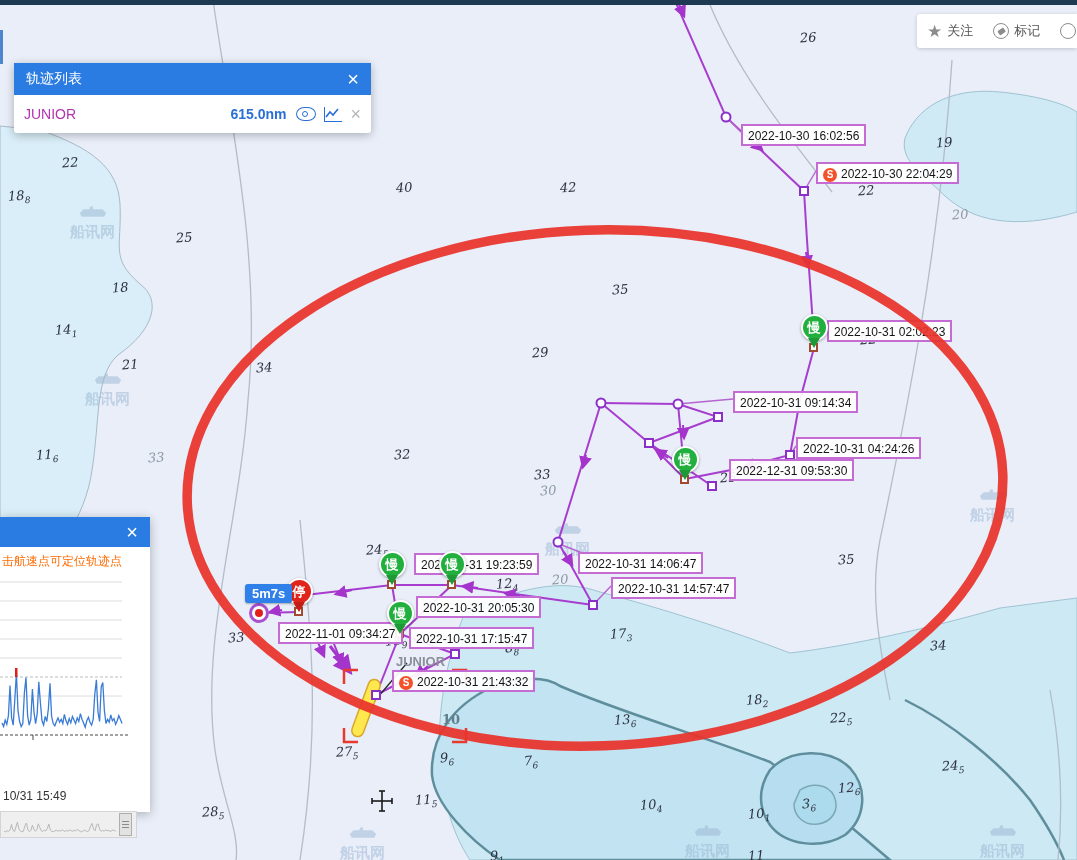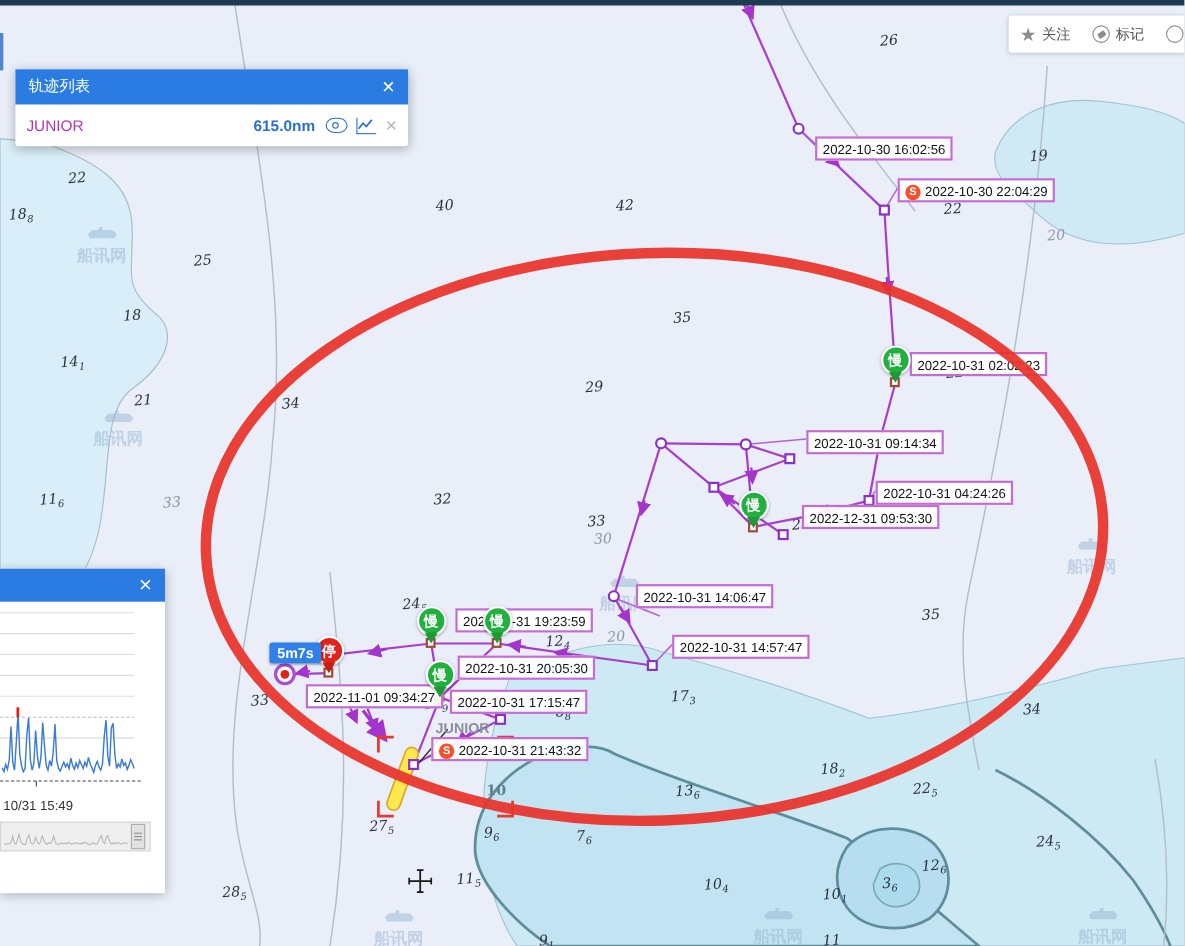--- a/index.html
+++ b/index.html
@@ -54,21 +54,21 @@
   .eye-ic{position:relative;width:18px;height:12px;border:1.6px solid #2a6fd6;border-radius:50%/60%;margin-right:8px;}
   .eye-ic::after{content:"";position:absolute;left:5px;top:2.5px;width:4px;height:4px;border-radius:50%;border:1.6px solid #2a6fd6;}
   .trend-ic{position:relative;width:17px;height:14px;border-left:1.6px solid #2a6fd6;border-bottom:1.6px solid #2a6fd6;margin-right:8px;}
   .gray-x{color:#b5b5b5;font:18px/18px "Liberation Sans",sans-serif;}
 
   
   #speed-panel{left:0;top:517px;width:150px;height:295px;border-radius:0;}
   #speed-panel .panel-header{height:30px;justify-content:flex-end;}
   #speed-tip{color:#ff6a00;font:12px "Liberation Sans",sans-serif;padding:6px 2px 2px 2px;white-space:nowrap;overflow:hidden;}
   #speed-chart{position:relative;width:150px;height:176px;}
-  #speed-time{color:#333;font:12px "Liberation Sans",sans-serif;padding:2px 0 0 3px;}
+  #speed-time{color:#333;font:12px "Liberation Sans",sans-serif;padding:2px 0 0 3px;margin-top:39px;}
   #speed-scroll{position:relative;margin-top:8px;margin-left:0;width:137px;height:27px;background:#efefef;border:1px solid #d4d4d4;box-sizing:border-box;}
   #scroll-handle{position:absolute;right:4px;top:1px;width:13px;height:23px;background:#e2e2e2;border:1px solid #aeaeae;box-sizing:border-box;cursor:pointer;}
   #scroll-handle::after{content:"";position:absolute;left:2px;top:7px;width:7px;height:1px;background:#8a8a8a;box-shadow:0 3px 0 #8a8a8a,0 6px 0 #8a8a8a;}
 
   
   #toolbar{position:absolute;right:0;top:14px;width:160px;height:34px;background:#fff;display:flex;align-items:center;
     box-shadow:0 1px 4px rgba(0,0,0,.18);border-radius:3px 0 0 3px;z-index:50;overflow:hidden;}
   .tb-item{display:flex;align-items:center;gap:5px;padding:0 10px;color:#555;font:13px "Liberation Sans",sans-serif;cursor:pointer;white-space:nowrap;}
   .tb-div{width:1px;height:16px;background:#ddd;}
   .star-ic{color:#8c8c8c;font-size:17px;line-height:17px;}
@@ -320,21 +320,21 @@
         </div>
         <div class="ts-label" style="left: 733px; top: 391px;">
           <span>2022-10-31 09:14:34</span>
         </div>
         <div class="ts-label" style="left: 796px; top: 437px;">
           <span>2022-10-31 04:24:26</span>
         </div>
         <div class="ts-label" style="left: 729px; top: 459px;">
           <span>2022-12-31 09:53:30</span>
         </div>
-        <div class="ts-label" style="left: 578px; top: 531px;">
+        <div class="ts-label" style="left: 578px; top: 552px;">
           <span>2022-10-31 14:06:47</span>
         </div>
         <div class="ts-label" style="left: 611px; top: 577px;">
           <span>2022-10-31 14:57:47</span>
         </div>
         <div class="ts-label" style="left: 414px; top: 553px;">
           <span>2022-10-31 19:23:59</span>
         </div>
         <div class="ts-label" style="left: 416px; top: 596px;">
           <span>2022-10-31 20:05:30</span>
@@ -395,20 +395,21 @@
         </svg>
       </span>
       <span class="gray-x">×</span>
     </div>
   </div>
 
   <div id="speed-panel" class="panel">
     <div class="panel-header">
       <span class="panel-x">×</span>
     </div>
+    <div id="speed-tip">击航速点可定位轨迹点</div>
     <div id="speed-chart">
       <svg id="speed-svg" width="150" height="176">
         <g stroke="#dcdcdc" stroke-width="1">
           <line x1="0" y1="10" x2="122" y2="10"></line>
             <line x1="0" y1="29" x2="122" y2="29"></line>
           <line x1="0" y1="48" x2="122" y2="48"></line>
             <line x1="0" y1="67" x2="122" y2="67"></line>
           <line x1="0" y1="86" x2="122" y2="86"></line>
             <line x1="0" y1="124" x2="122" y2="124"></line>
         </g>

